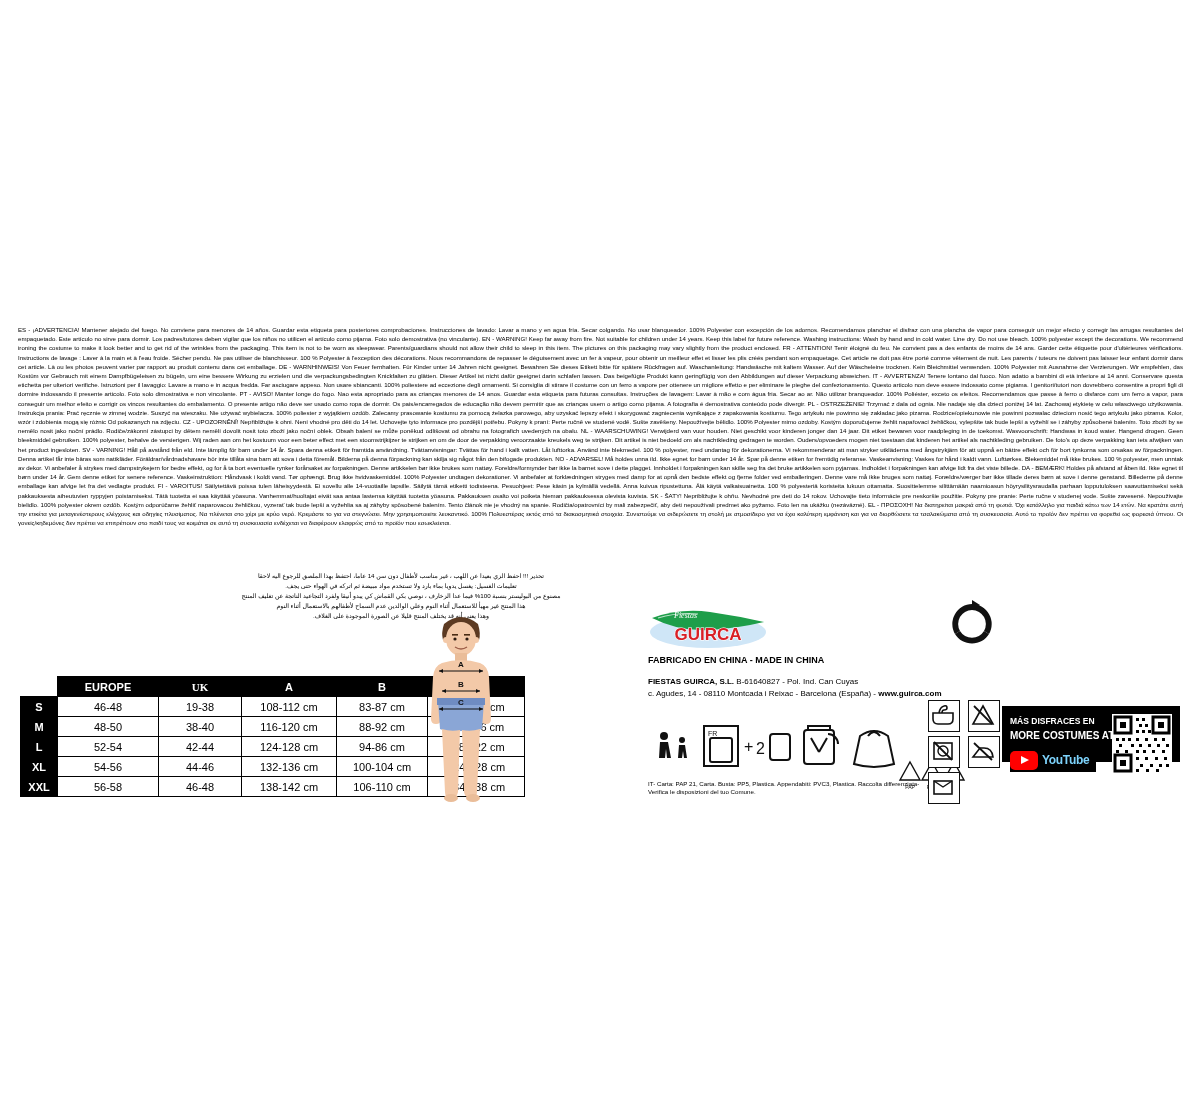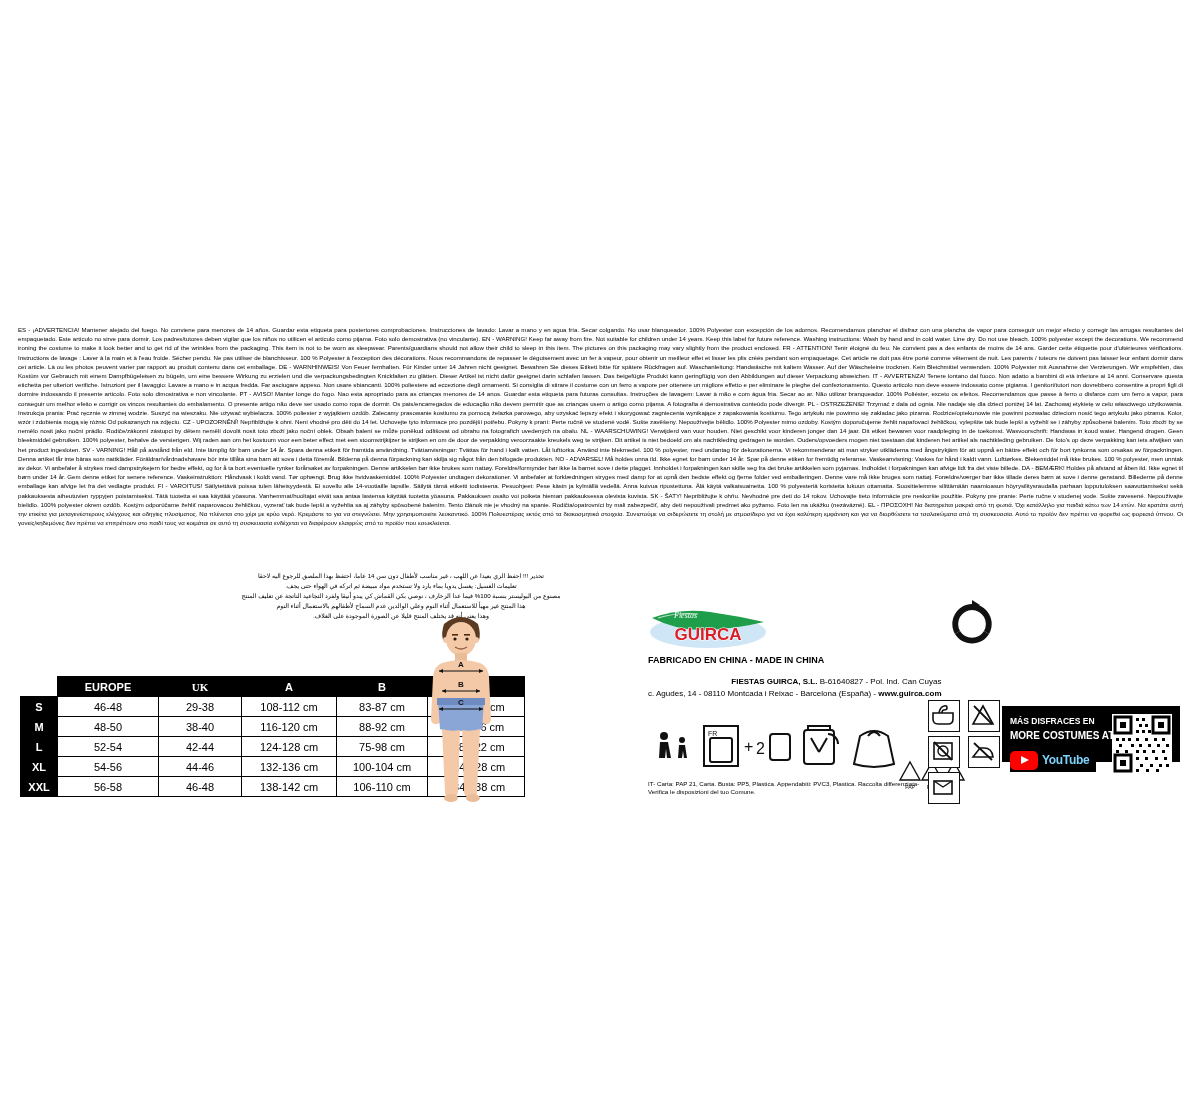--- a/index.html
+++ b/index.html
@@ -40,21 +40,21 @@
   .fig-letter{
     position:absolute;font-size:8px;font-weight:bold;color:#111;
   }
 
   
   .brandbox{position:absolute;left:648px;top:606px;width:120px;height:42px;}
   .madein{
     position:absolute;left:648px;top:655px;font-size:9px;font-weight:bold;color:#000;
   }
   .addr{
-    position:absolute;left:648px;top:676px;font-size:8px;line-height:12px;color:#000;text-align:right;
+    position:absolute;left:648px;top:676px;font-size:8px;line-height:12px;color:#000;
   }
   .addr b{font-weight:bold;}
   .recycle-arrow{position:absolute;left:948px;top:600px;width:48px;height:48px;}
 
   
   .picto{position:absolute;left:648px;top:718px;width:270px;height:56px;}
   .recy-note{
     position:absolute;left:648px;top:780px;width:280px;font-size:6.2px;line-height:8.4px;color:#000;
   }
 
@@ -110,39 +110,39 @@
         <th class="c-uk">UK</th>
         <th class="c-a">A</th>
         <th class="c-b">B</th>
         <th class="c-c">C</th>
       </tr>
     </thead>
     <tbody>
       <tr>
         <td class="sz">S</td>
         <td>46-48</td>
-        <td>29-38</td>
+        <td>19-38</td>
         <td>108-112 cm</td>
         <td>83-87 cm</td>
         <td>106-110 cm</td>
       </tr>
       <tr>
         <td class="sz">M</td>
         <td>48-50</td>
         <td>38-40</td>
         <td>116-120 cm</td>
         <td>88-92 cm</td>
         <td>112-116 cm</td>
       </tr>
       <tr>
         <td class="sz">L</td>
         <td>52-54</td>
         <td>42-44</td>
         <td>124-128 cm</td>
-        <td>75-98 cm</td>
+        <td>94-86 cm</td>
         <td>118-122 cm</td>
       </tr>
       <tr>
         <td class="sz">XL</td>
         <td>54-56</td>
         <td>44-46</td>
         <td>132-136 cm</td>
         <td>100-104 cm</td>
         <td>124-128 cm</td>
       </tr>

